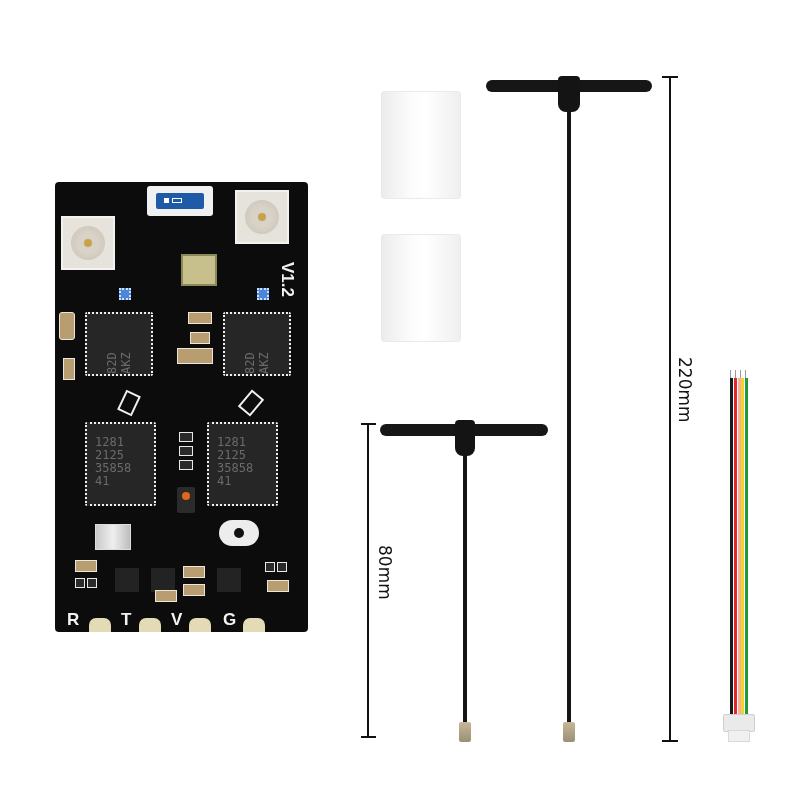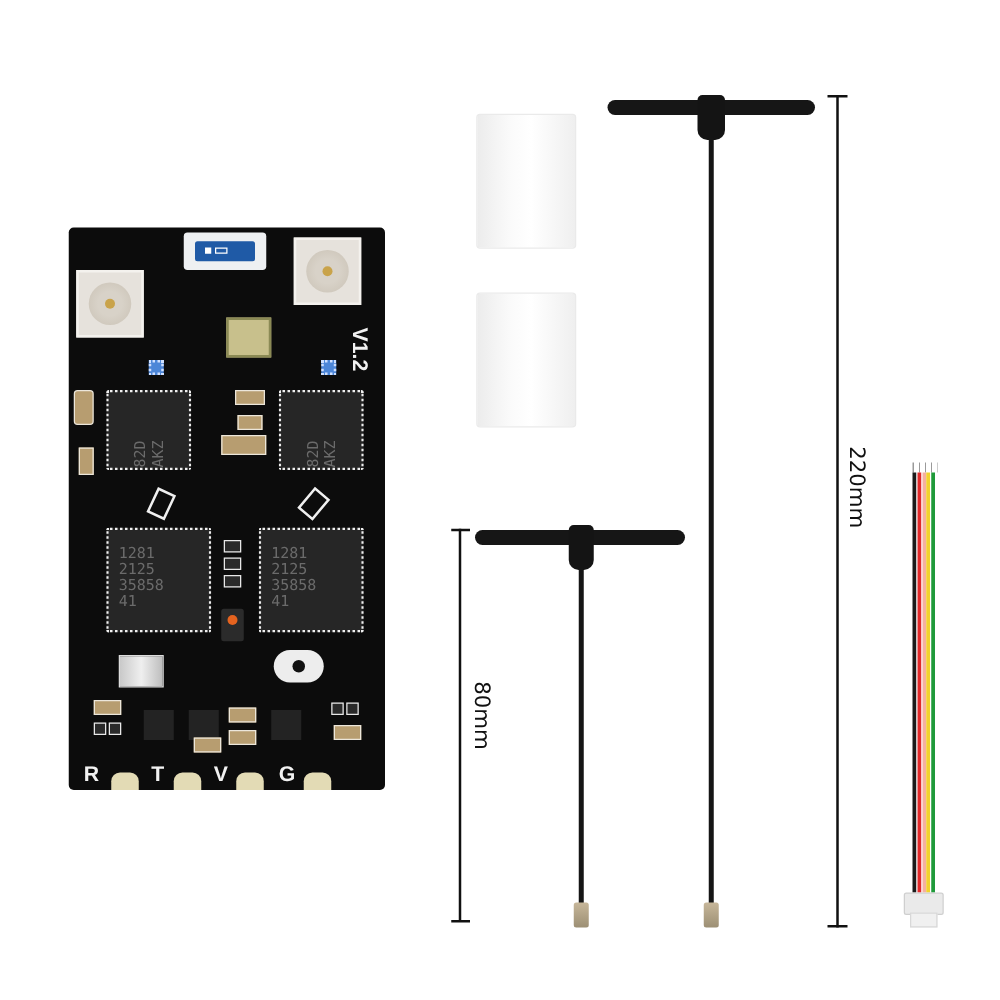--- a/index.html
+++ b/index.html
@@ -15,21 +15,21 @@
     .ufl .pin { position: absolute; left: 21px; top: 21px; width: 8px; height: 8px; border-radius: 50%; background: #c9a34a; }
     .switch { width: 66px; height: 30px; background: #eef0f2; border-radius: 3px; }
     .switch .blue { position: absolute; left: 9px; top: 7px; width: 48px; height: 16px; background: #1f5aa6; border-radius: 2px; }
     .switch .dot1 { position: absolute; left: 17px; top: 12px; width: 5px; height: 5px; background: #fff; }
     .switch .dot2 { position: absolute; left: 25px; top: 12px; width: 10px; height: 5px; border: 1px solid #fff; box-sizing: border-box; }
     .chip { background: #262626; border: 2px dotted #f0f0f0; box-sizing: border-box; border-radius: 2px;
             color: #6b6b6b; font-family: "DejaVu Sans Mono", monospace; }
     .chip-sm { width: 68px; height: 64px; }
     .chip-sm .txt { position: absolute; left: 18px; top: 12px; writing-mode: vertical-rl; transform: rotate(180deg);
                     font-size: 12px; line-height: 14px; }
-    .chip-lg { width: 84px; height: 84px; }
+    .chip-lg { width: 71px; height: 84px; }
     .chip-lg .txt { position: absolute; left: 8px; top: 12px; font-size: 12px; line-height: 13px; white-space: pre; }
     .smd { background: #b79d70; border: 1px solid #ece6da; }
     .smd-dark { background: #2a2a2a; border: 1px solid #e8e8e8; }
     .silk { border: 2px solid #f0f0f0; box-sizing: border-box; }
     .pad { width: 22px; height: 14px; background: #e3dbb5; border-radius: 7px 7px 0 0; }
     .pin-label { color: #f2f2f2; font-weight: bold; font-size: 17px; font-family: "Liberation Sans", sans-serif; }
     .ver { color: #f2f2f2; font-weight: bold; font-size: 17px; transform: rotate(90deg); transform-origin: left top;
            font-family: "Liberation Sans", sans-serif; }
     .led-blue { width: 8px; height: 8px; background: #4c86d8; border: 2px dotted #cfe0ff; }
     .led-orange { width: 8px; height: 8px; border-radius: 50%; background: #e5631f; }

